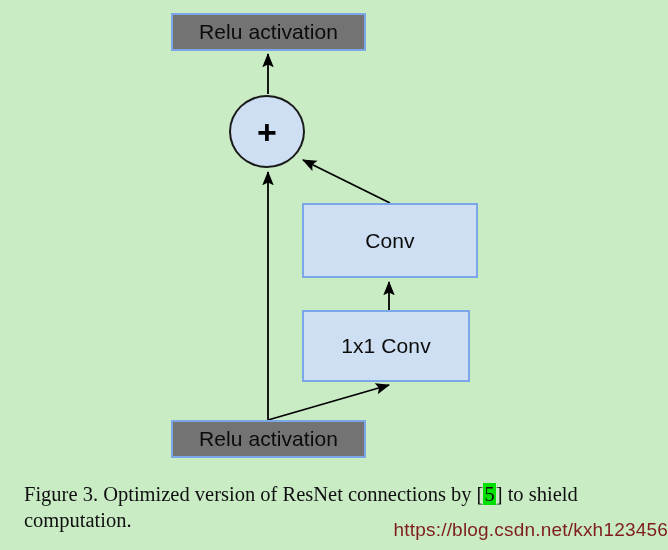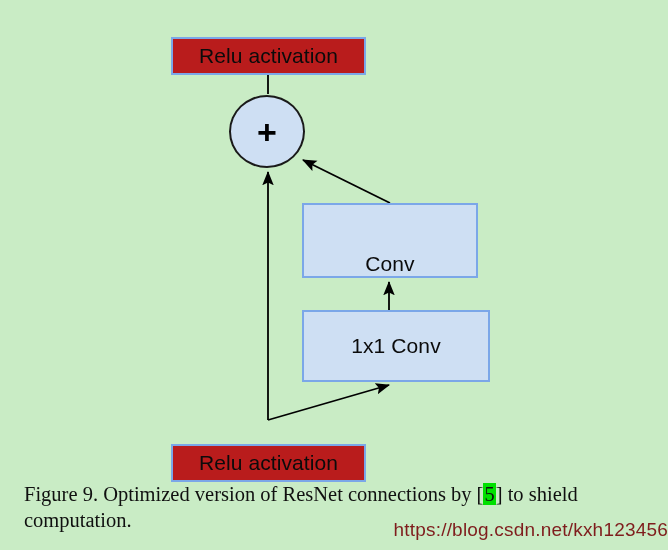--- a/index.html
+++ b/index.html
@@ -32,23 +32,22 @@
     display: flex;
     align-items: center;
     justify-content: center;
     font-family: "Liberation Sans", sans-serif;
     font-size: 21px;
     color: #0b0b0b;
     letter-spacing: 0.1px;
     white-space: nowrap;
   }
   .node-relu {
-    background: #b91c1c;
+    background: #737373;
     border: 2px solid #7ba7e8;
-    margin-top: 24px;
   }
   .node-conv {
     background: #cedff3;
     border: 2px solid #7ba7e8;
   }
   #node-relu-top {
     left: 171px;
     top: 13px;
     width: 195px;
     height: 38px;
@@ -57,26 +56,25 @@
     left: 171px;
     top: 420px;
     width: 195px;
     height: 38px;
   }
   #node-conv {
     left: 302px;
     top: 203px;
     width: 176px;
     height: 75px;
-    align-items: flex-end;
   }
   #node-conv-1x1 {
     left: 302px;
     top: 310px;
-    width: 188px;
+    width: 168px;
     height: 72px;
   }
   #node-add {
     position: absolute;
     left: 229px;
     top: 95px;
     width: 76px;
     height: 73px;
     box-sizing: border-box;
     border-radius: 50%;
@@ -155,17 +153,17 @@
   </div>
 
   <div class="node-box node-conv" id="node-conv-1x1">
     <span>1x1 Conv</span>
   </div>
 
   <div class="node-box node-relu" id="node-relu-bottom">
     <span>Relu activation</span>
   </div>
 
-  <div id="caption"><span>Figure 9. Optimized version of ResNet connections by [</span><span class="ref-highlight">5</span><span>] to shield computation.</span></div>
+  <div id="caption"><span>Figure 3. Optimized version of ResNet connections by [</span><span class="ref-highlight">5</span><span>] to shield computation.</span></div>
 
   <div id="watermark">https://blog.csdn.net/kxh123456</div>
 
 </div>
 
 </body></html>

